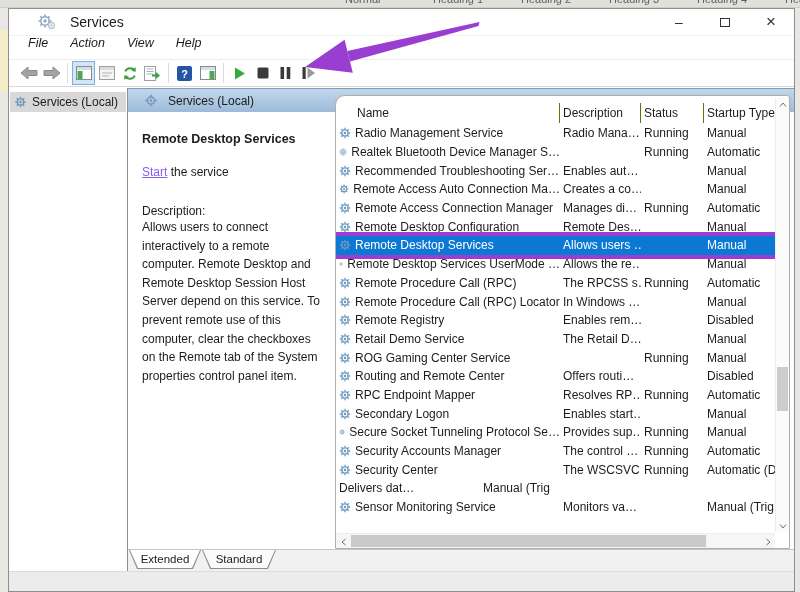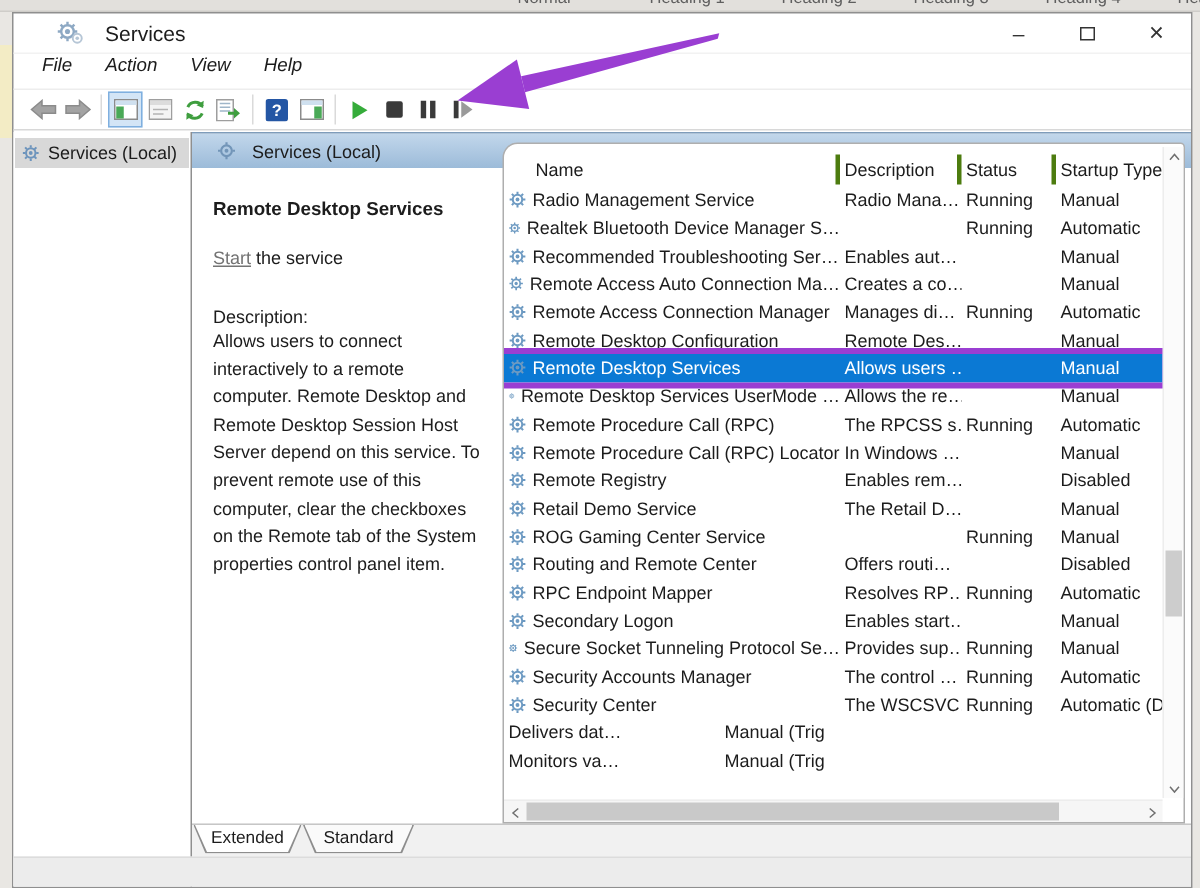--- a/index.html
+++ b/index.html
@@ -35,28 +35,28 @@
   .tree-panel { width:119px; background:#fff; border-right:1px solid #8f8f8f; }
   .tree-item { margin:4px 1px 0 1px; height:20px; display:flex; align-items:center; gap:5px; background:#d8d8d8; padding-left:4px; font-size:12px; white-space:nowrap; }
 
   
   .right-region { flex:1; position:relative; background:#fff; }
   .blue-header { position:absolute; top:0; left:0; right:0; height:24px; background:linear-gradient(#c2d7eb,#9cbbd9); border-top:1px solid #7e9cba; display:flex; align-items:center; gap:10px; padding-left:16px; font-size:12px; }
 
   .details-pane { position:absolute; left:0; top:24px; width:207px; bottom:42px; background:#fff; padding:12px 16px 0 14px; font-size:12px; overflow:hidden;}
   .svc-title { font-weight:bold; font-size:12.5px; margin-top:8px; }
   .start-line { margin-top:19px; }
-  .link { color:#737373; text-decoration:underline; }
+  .link { color:#8b5cf6; text-decoration:underline; }
   .desc-label { margin-top:25px; }
   .desc-text { margin-top:0px; line-height:18.6px; width:182px; }
 
   
   .list-panel { position:absolute; left:207px; right:4px; top:7px; bottom:42px; background:#fff; border:1px solid #aeaeae; border-radius:10px 3px 0 0; overflow:hidden; z-index:2; }
   .list-header { position:absolute; left:0; right:14px; top:0; height:27px; display:flex; align-items:flex-end; font-size:12px; color:#1c1c1c; }
-  .hc { height:20px; display:flex; align-items:center; border-right:3px solid #4d7c0f; padding-left:3px; white-space:nowrap; overflow:hidden;}
+  .hc { height:20px; display:flex; align-items:center; border-right:1px solid #4d7c0f; padding-left:3px; white-space:nowrap; overflow:hidden;}
   .hc.name { width:224px; padding-left:21px; }
   .hc.desc { width:81px; }
   .hc.status { width:63px; }
   .hc.startup { flex:1; border-right:none; }
   .rows { position:absolute; left:0; right:14px; top:28px; bottom:16px; overflow:hidden; }
   .row { height:18.7px; display:flex; align-items:center; font-size:12px; white-space:nowrap; }
   .cell { overflow:hidden; white-space:nowrap; }
   .c-name { width:224px; display:flex; align-items:center; gap:4px; padding-left:3px; }
   .c-desc { width:81px; padding-left:3px; }
   .c-status { width:63px; padding-left:3px; }
@@ -540,20 +540,30 @@
               <div class="cell c-desc">The WSCSVC…</div>
               <div class="cell c-status">Running</div>
               <div class="cell c-startup">Automatic (D</div>
             </div>
             <div class="row">
               <div class="cell c-desc">Delivers dat…</div>
               <div class="cell c-status"></div>
               <div class="cell c-startup">Manual (Trig</div>
             </div>
             <div class="row">
+              <div class="cell c-name">
+                <svg width="12" height="12" viewBox="0 0 16 16">
+                  <g stroke="#6d9ac2" fill="none" stroke-width="1.8">
+                    <circle cx="8" cy="8" r="4.2"></circle>
+                    <path d="M8 1v2.2M8 12.8v2.2M1 8h2.2M12.8 8h2.2M3 3l1.6 1.6M11.4 11.4l1.6 1.6M13 3l-1.6 1.6M4.6 11.4l-1.6 1.6"></path>
+                  </g>
+                  <circle cx="8" cy="8" r="1.7" fill="#6d9ac2"></circle>
+                </svg>
+                <span>Sensor Monitoring Service</span>
+              </div>
               <div class="cell c-desc">Monitors va…</div>
               <div class="cell c-status"></div>
               <div class="cell c-startup">Manual (Trig</div>
             </div>
           </div>
 
         <div class="v-rail">
           <div class="rail-arrow" style="top:0;">
             <svg width="8" height="5" viewBox="0 0 8 5">
                 <path d="M1 4.5 L4 1 L7 4.5" fill="none" stroke="#707070"></path>

